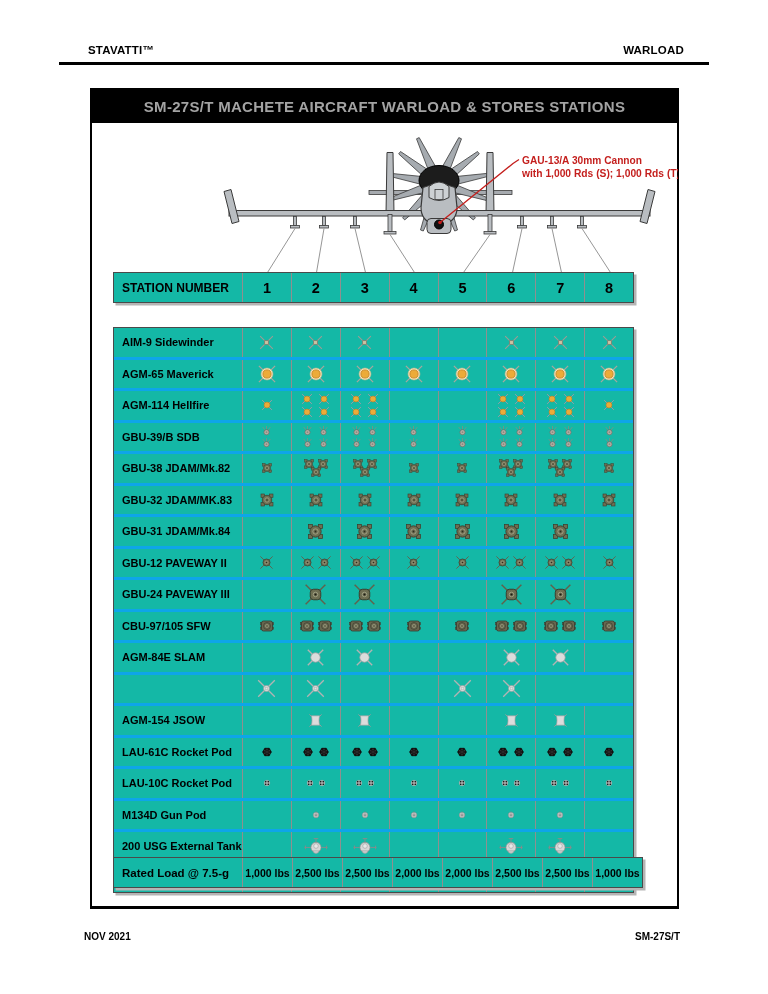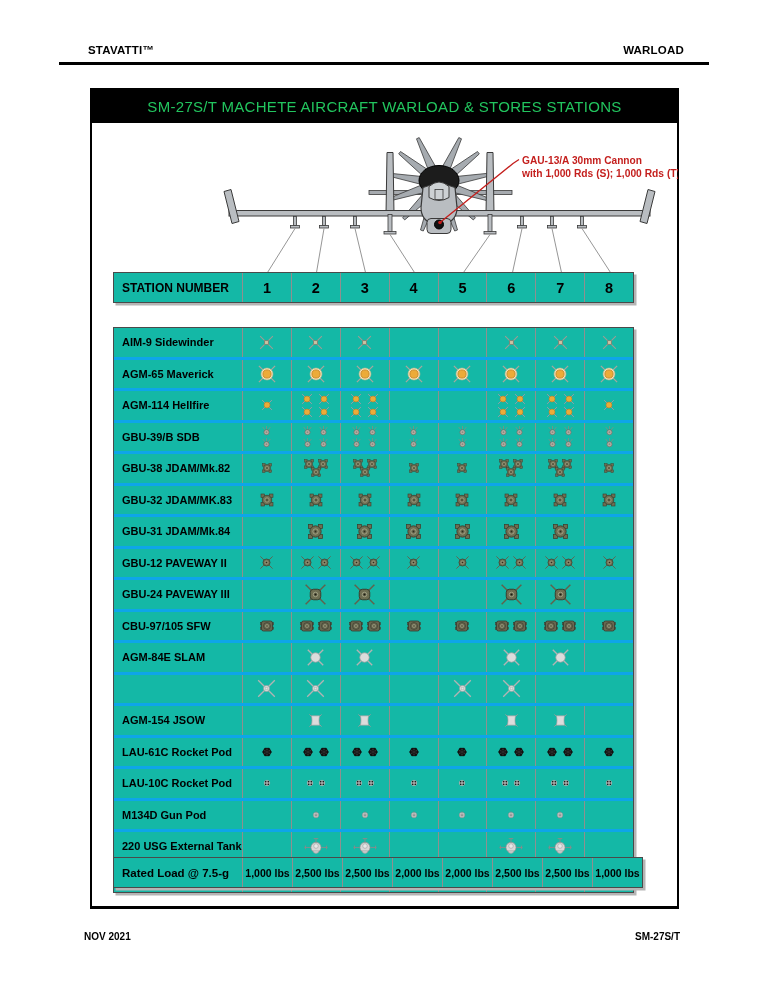--- a/index.html
+++ b/index.html
@@ -7,22 +7,22 @@
         font-family:"Liberation Sans","DejaVu Sans",sans-serif;color:#000;}
   
   .hdr{position:absolute;left:88px;top:44px;width:596px;display:flex;justify-content:space-between;
        font-size:11.5px;font-weight:bold;letter-spacing:.2px;}
   .hdr-rule{position:absolute;left:59px;top:62px;width:650px;height:2.5px;background:#000;}
   .ftr{position:absolute;left:84px;top:931px;width:596px;display:flex;justify-content:space-between;
        font-size:10px;font-weight:bold;}
   
   .panel{position:absolute;left:90px;top:88px;width:585px;height:816px;border:2px solid #000;
          border-bottom-width:3px;background:#fff;}
-  .panel-title{position:absolute;left:0;top:0;width:100%;height:33px;background:#000;color:#22c55e;
-         display:flex;align-items:center;justify-content:center;font-size:15px;font-weight:normal;letter-spacing:.3px;}
+  .panel-title{position:absolute;left:0;top:0;width:100%;height:33px;background:#000;color:#a3a3a3;
+         display:flex;align-items:center;justify-content:center;font-size:15px;font-weight:bold;letter-spacing:.3px;}
   .acft{position:absolute;left:1px;top:33px;}
   
   .gtable{position:absolute;left:21px;background:#14b8a6;border:1.5px solid #4a4a4a;box-shadow:2.5px 2.5px 0 #b5b5b5;}
   .grow{display:grid;grid-template-columns:128px repeat(8,1fr);}
   .gcell{border-left:1px solid #8f8f8f;display:flex;align-items:center;justify-content:center;overflow:hidden;}
   .gcell:first-child{border-left:none;justify-content:flex-start;padding-left:8px;}
   .grow + .grow{border-top:3px solid #0ea5e9;}
   .station-tbl{top:182px;width:519px;}
   .station-tbl .grow{height:29px;}
   .station-tbl .lab{font-size:12px;font-weight:bold;}
@@ -2020,21 +2020,21 @@
             <svg width="10" height="10" viewBox="0 0 32 32">
               <circle cx="16" cy="16" r="9" fill="#c9c9c9" stroke="#7e7e7e" stroke-width="1.5"></circle>
     <circle cx="16" cy="16" r="4.5" fill="none" stroke="#8d8d8d" stroke-width="1.3"></circle>
     <circle cx="16" cy="16" r="1.8" fill="#222"></circle>
     <line x1="16" y1="3" x2="16" y2="7" stroke="#7e7e7e" stroke-width="1.5"></line>
             </svg>
           </div>
           <div class="gcell"></div>
         </div>
         <div class="grow">
-       <div class="gcell lab">220 USG External Tank</div>
+       <div class="gcell lab">200 USG External Tank</div>
           <div class="gcell"></div>
           <div class="gcell">
             <svg width="24" height="19" viewBox="0 0 52 40">
       <g stroke="#8a8a8a" stroke-width="2" fill="none">
                 <line x1="1" y1="22" x2="14" y2="22"></line>
                 <line x1="38" y1="22" x2="51" y2="22"></line>
                 <line x1="3" y1="18" x2="3" y2="26"></line>
                 <line x1="49" y1="18" x2="49" y2="26"></line>
                 <line x1="26" y1="2" x2="26" y2="11"></line>
                 <line x1="21" y1="3" x2="31" y2="3"></line>

